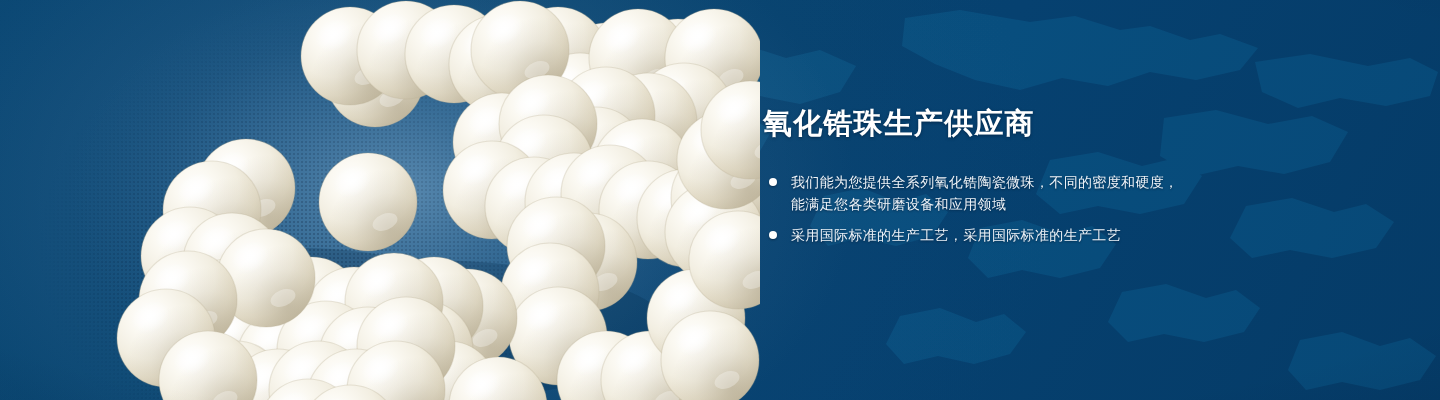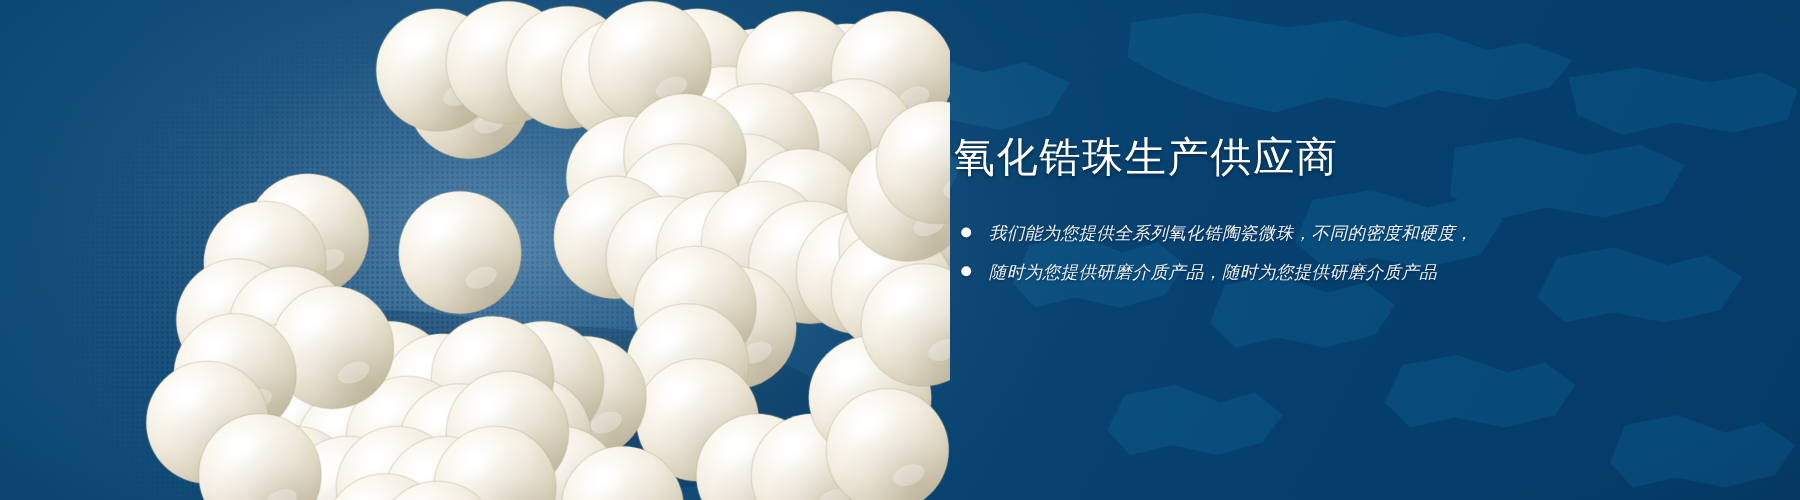--- a/index.html
+++ b/index.html
@@ -80,23 +80,23 @@
   
   .copy {
     position: absolute;
     left: 763px;
     top: 107px;
     width: 470px;
   }
 
   .headline {
     margin: 0;
-    font-size: 33px;
+    font-size: 29px;
     line-height: 1.16;
-    font-weight: 400;
+    font-weight: 700;
     letter-spacing: 1.2px;
     color: #ffffff;
     text-shadow: 0 1px 3px rgba(0,18,40,0.55);
     white-space: nowrap;
   }
 
   .bullets {
     list-style: none;
     margin: 30px 0 0 0;
     padding: 0;
@@ -115,21 +115,21 @@
   .bullet-dot {
     position: absolute;
     left: 6px;
     top: 7px;
     width: 8px;
     height: 8px;
     border-radius: 50%;
     background: #ffffff;
     box-shadow: 0 1px 2px rgba(0,14,32,0.45);
   }
-  .bullet-text { display: block; font-style: italic; }
+  .bullet-text { display: block; }
   .bullet-text-cont { display: block; }
 </style>
 </head>
 <body>
 
 <div class="banner">
 
   <div class="bg-base"></div>
 
   <div class="bg-map">
@@ -303,24 +303,25 @@
 
   <div class="copy">
 
     <h1 class="headline">氧化锆珠生产供应商</h1>
 
     <ul class="bullets">
 
       <li class="bullet">
         <span class="bullet-dot"></span>
         <span class="bullet-text">我们能为您提供全系列氧化锆陶瓷微珠，不同的密度和硬度，</span>
+        <span class="bullet-text-cont">能满足您各类研磨设备和应用领域</span>
       </li>
 
 
       <li class="bullet">
         <span class="bullet-dot"></span>
-        <span class="bullet-text">随时为您提供研磨介质产品，随时为您提供研磨介质产品</span>
+        <span class="bullet-text">采用国际标准的生产工艺，采用国际标准的生产工艺</span>
       </li>
 
     </ul>
   </div>
 
 </div>
 
 </body></html>

